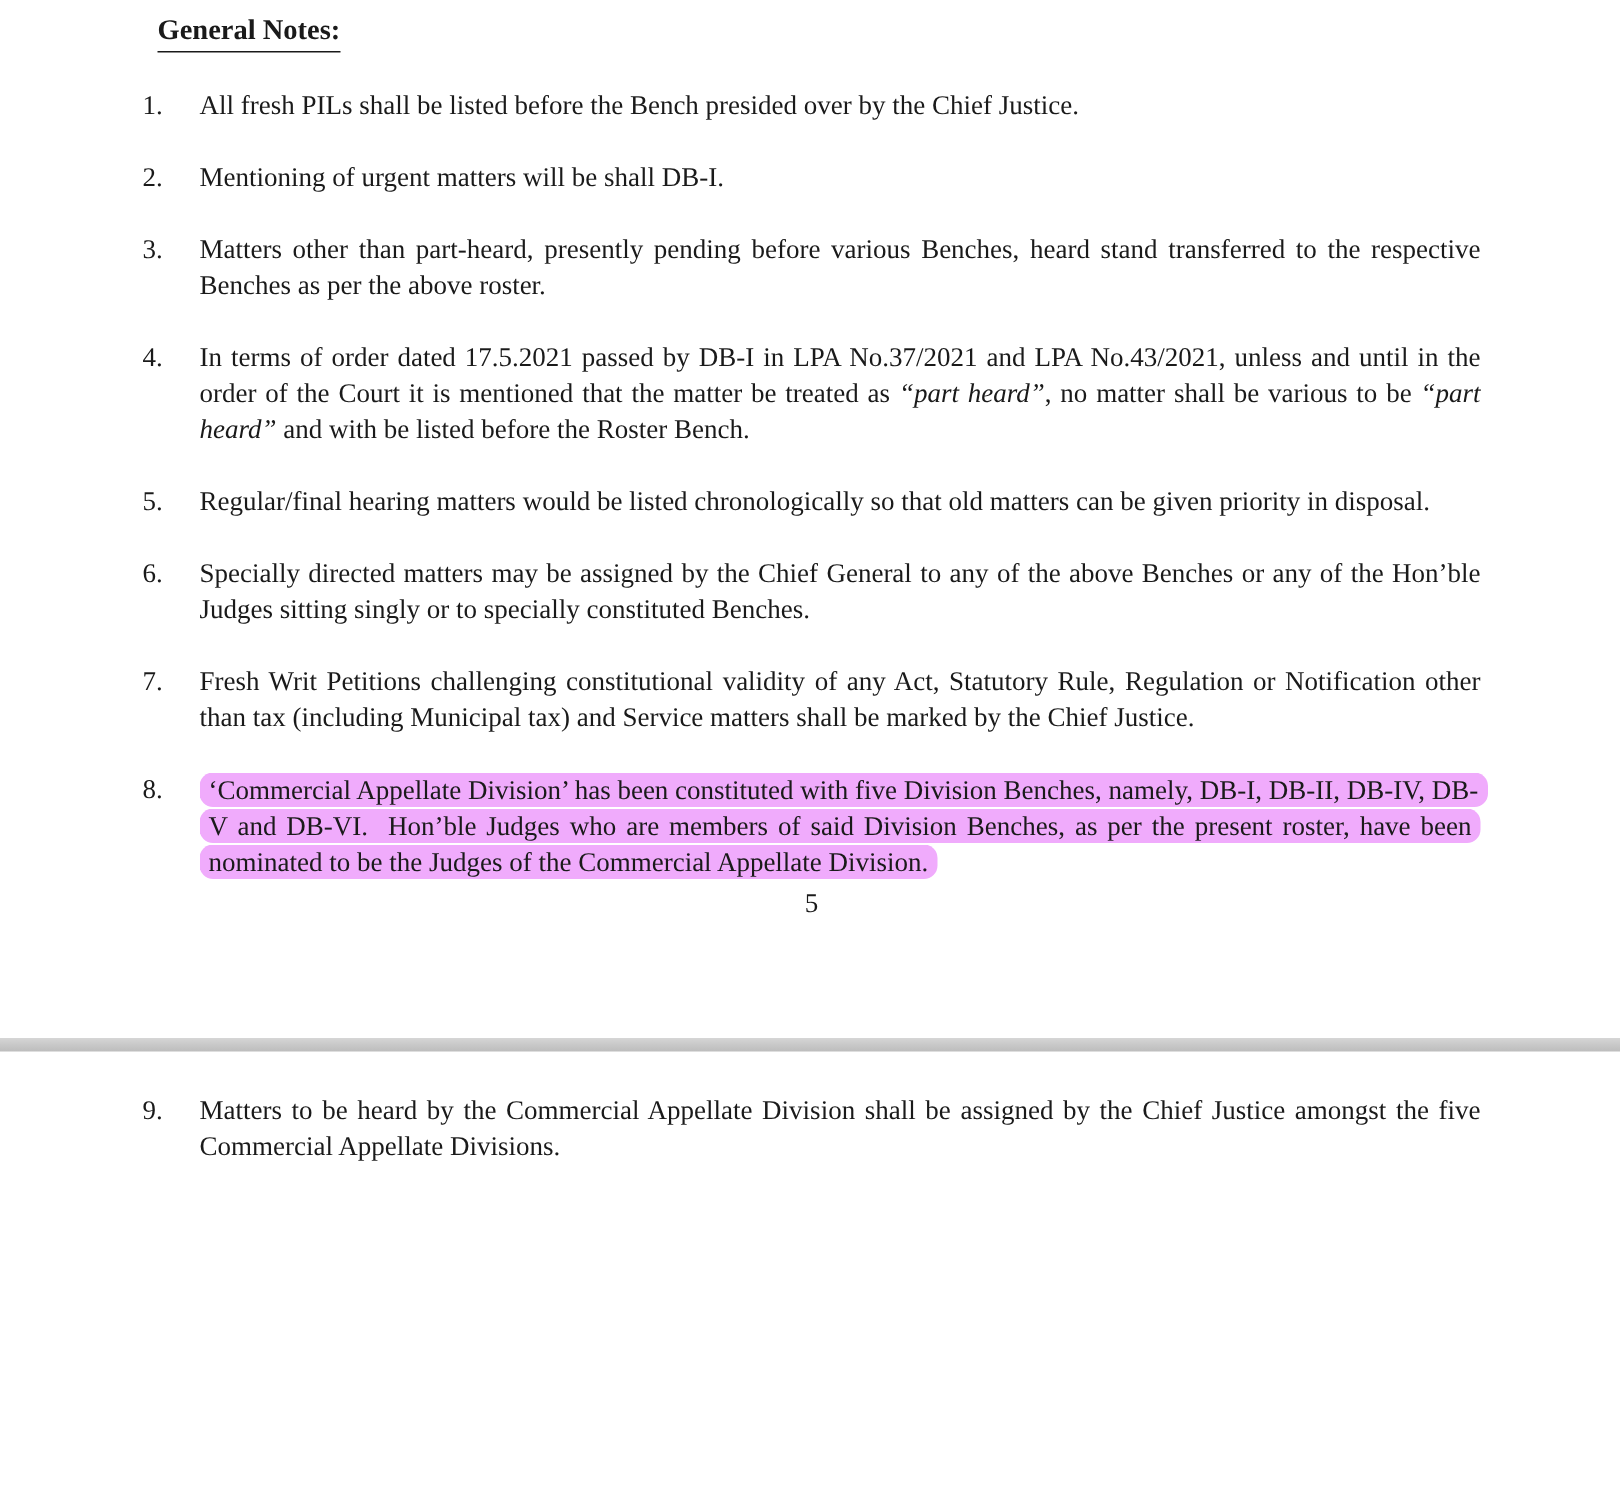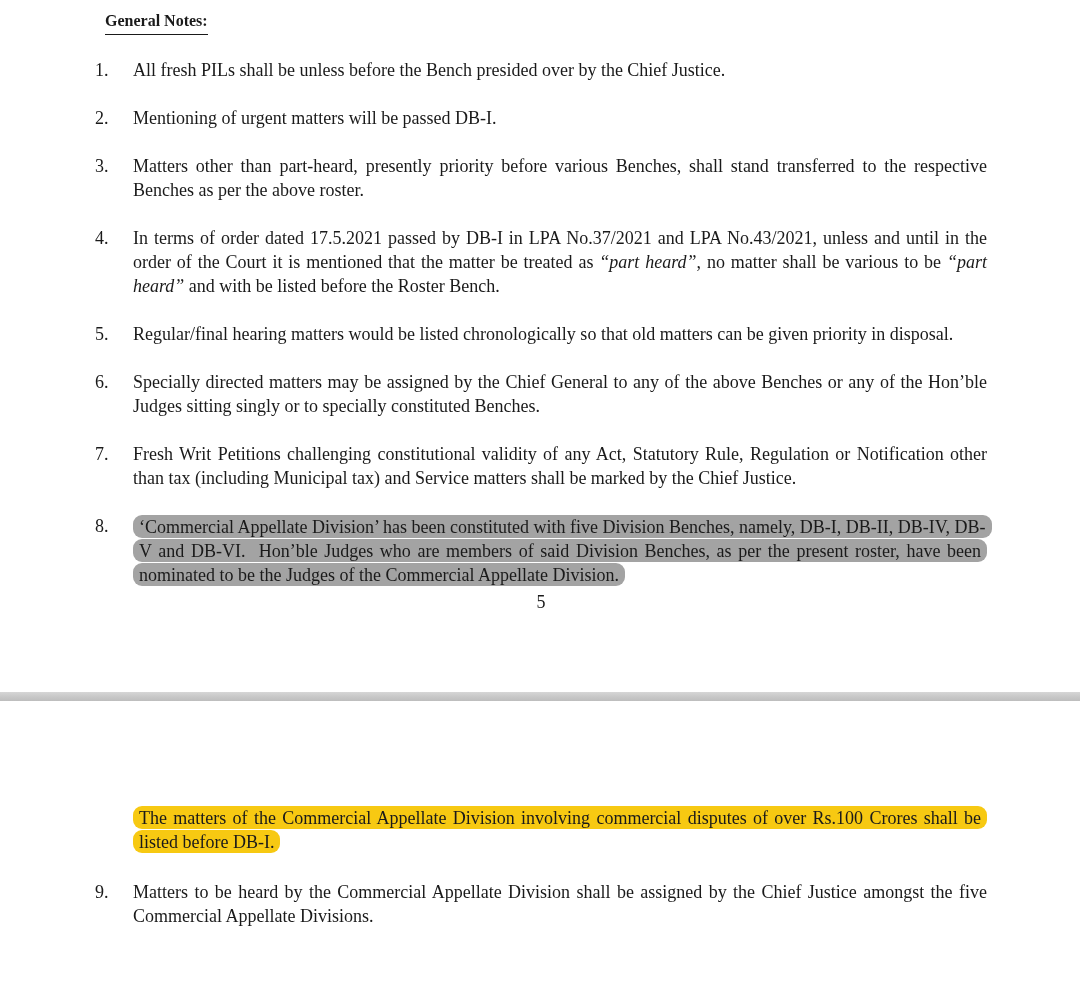--- a/index.html
+++ b/index.html
@@ -13,21 +13,21 @@
   }
   .page {
     width: 1080px; height: 1001px;
     padding: 8px 93px 0 95px;
     font-size: 18px;
     line-height: 24px;
   }
   .heading-row { margin-left: 10px; height: 26px; }
   .heading {
     display: inline-block;
-    font-size: 16px;
+    font-size: 19px;
     font-weight: bold;
     border-bottom: 1.6px solid #1a1a1a;
     padding-bottom: 1px;
   }
   .note {
     display: flex;
     margin-top: 24px;
   }
   .note .num {
     width: 38px;
@@ -64,31 +64,31 @@
 <body>
 
 <div class="page">
 
   <div class="heading-row">
     <span class="heading">General Notes:</span>
   </div>
 
   <div class="note">
     <span class="num">1.</span>
-    <div class="body">All fresh PILs shall be unless before the Bench presided over by the Chief Justice.</div>
+    <div class="body">All fresh PILs shall be listed before the Bench presided over by the Chief Justice.</div>
   </div>
 
   <div class="note">
     <span class="num">2.</span>
-    <div class="body">Mentioning of urgent matters will be passed DB-I.</div>
+    <div class="body">Mentioning of urgent matters will be shall DB-I.</div>
   </div>
 
   <div class="note">
     <span class="num">3.</span>
-    <div class="body">Matters other than part-heard, presently priority before various Benches, shall stand transferred to the respective Benches as per the above roster.</div>
+    <div class="body">Matters other than part-heard, presently pending before various Benches, heard stand transferred to the respective Benches as per the above roster.</div>
   </div>
 
   <div class="note">
     <span class="num">4.</span>
     <div class="body"><span>In terms of order dated 17.5.2021 passed by DB-I in LPA No.37/2021 and LPA No.43/2021, unless and until in the order of the Court it is mentioned that the matter be treated as </span><i>“part heard”</i><span>, no matter shall be various to be </span><i>“part heard”</i><span> and with be listed before the Roster Bench.</span></div>
   </div>
 
   <div class="note">
     <span class="num">5.</span>
     <div class="body">Regular/final hearing matters would be listed chronologically so that old matters can be given priority in disposal.</div>
@@ -99,27 +99,26 @@
     <div class="body">Specially directed matters may be assigned by the Chief General to any of the above Benches or any of the Hon’ble Judges sitting singly or to specially constituted Benches.</div>
   </div>
 
   <div class="note">
     <span class="num">7.</span>
     <div class="body">Fresh Writ Petitions challenging constitutional validity of any Act, Statutory Rule, Regulation or Notification other than tax (including Municipal tax) and Service matters shall be marked by the Chief Justice.</div>
   </div>
 
   <div class="note">
     <span class="num">8.</span>
-    <div class="body"><span class="hl" style="background: #a3a3a3;">‘Commercial Appellate Division’ has been constituted with five Division Benches, namely, DB-I, DB-II, DB-IV, DB-V and DB-VI.&nbsp; Hon’ble Judges who are members of said Division Benches, as per the present roster, have been nominated to be the Judges of the Commercial Appellate Division.</span></div>
+    <div class="body"><span class="hl" style="background: #f0abfc;">‘Commercial Appellate Division’ has been constituted with five Division Benches, namely, DB-I, DB-II, DB-IV, DB-V and DB-VI.&nbsp; Hon’ble Judges who are members of said Division Benches, as per the present roster, have been nominated to be the Judges of the Commercial Appellate Division.</span></div>
   </div>
 
   <div class="page-num">5</div>
 
   <div class="page-break"></div>
 
-  <div class="continuation"><span class="hl" style="background: rgb(247, 201, 18);">The matters of the Commercial Appellate Division involving commercial disputes of over Rs.100 Crores shall be listed before DB-I.</span></div>
 
   <div class="note last">
     <span class="num">9.</span>
     <div class="body">Matters to be heard by the Commercial Appellate Division shall be assigned by the Chief Justice amongst the five Commercial Appellate Divisions.</div>
   </div>
 
 </div>
 
 </body></html>

